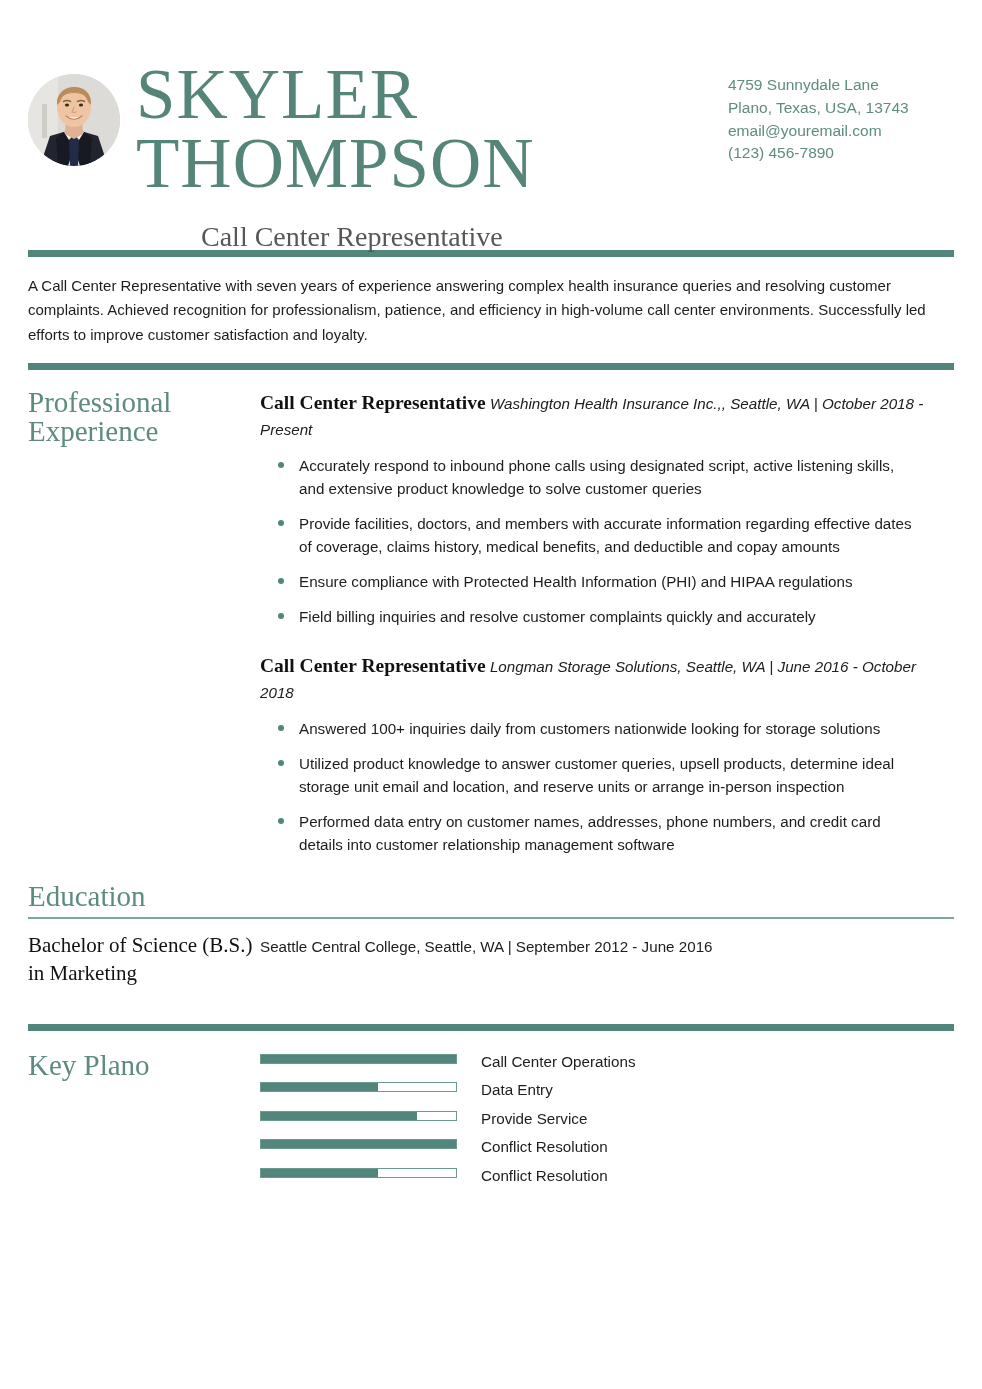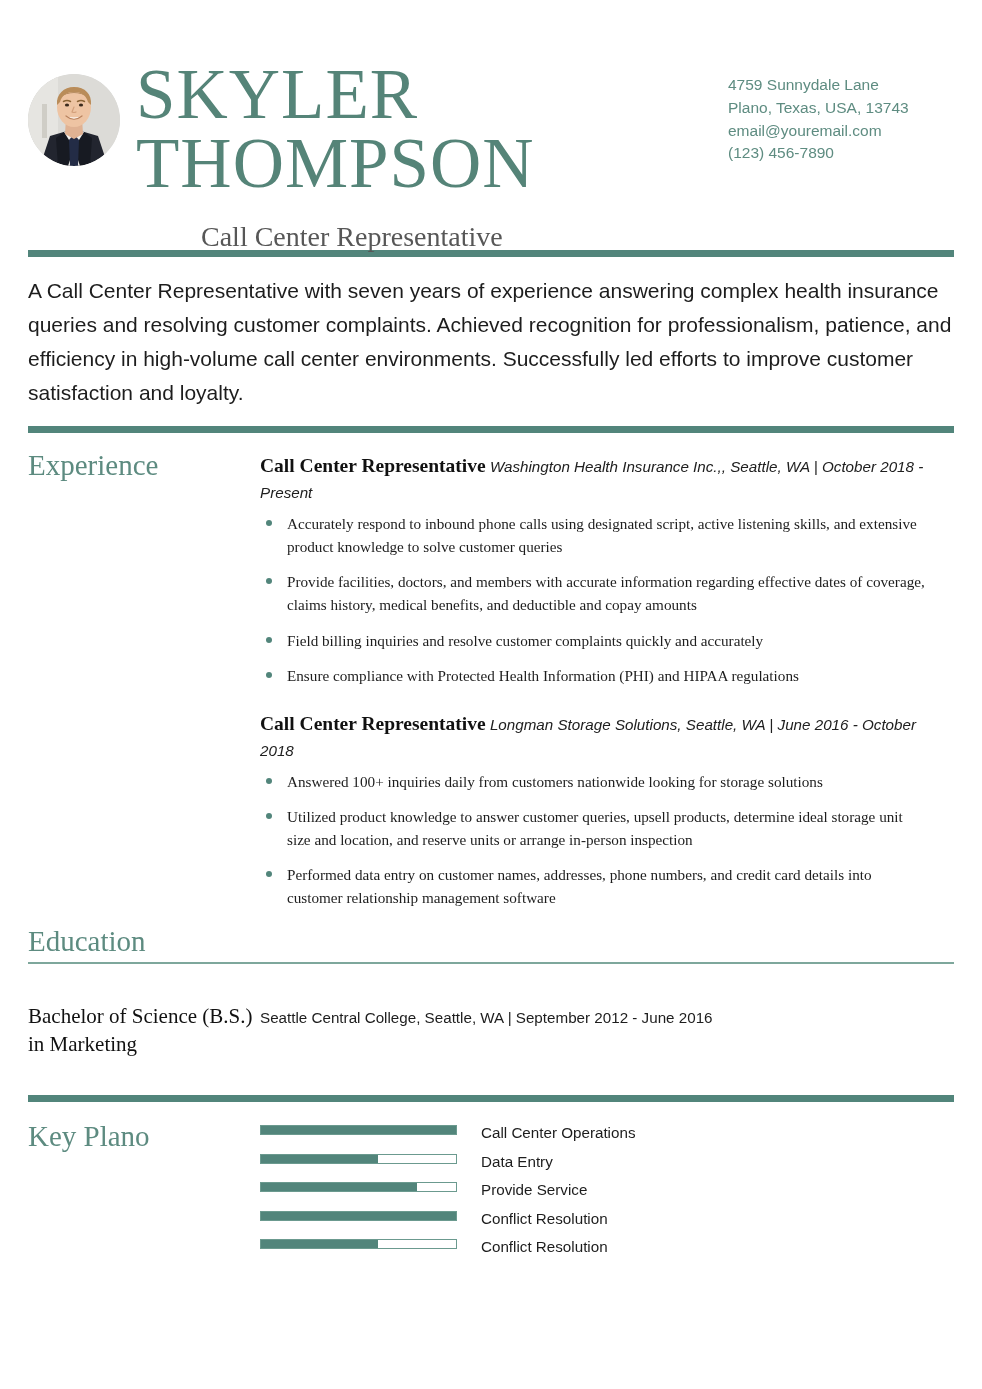--- a/index.html
+++ b/index.html
@@ -86,21 +86,21 @@
   }
   .thin-rule {
     height: 2px;
     background: #7ea79c;
     width: 100%;
   }
 
   
   .summary {
     padding: 17px 0 16px 0;
-    font-size: 21px;
+    font-size: 15px;
     line-height: 1.62;
     color: #1d1d1d;
     max-width: 930px;
   }
 
   
   .section {
     display: flex;
     align-items: flex-start;
   }
@@ -136,23 +136,22 @@
     color: #111111;
   }
   .job-meta {
     font-style: italic;
     font-size: 15.2px;
     color: #202020;
   }
 
   ul.bullets {
     list-style: none;
-    margin: 0;
+    margin: 12px;
     padding: 0;
-    font-family: Liberation Serif, serif;
   }
   ul.bullets li {
     position: relative;
     padding-left: 27px;
     margin-bottom: 12px;
     font-size: 15.2px;
     line-height: 1.52;
     color: #1d1d1d;
   }
   ul.bullets li:last-child { margin-bottom: 0; }
@@ -166,21 +165,20 @@
     background: #52857b;
   }
 
   
   .edu-wrap { padding-top: 14px; }
   .edu-rule-wrap { padding-top: 6px; }
   .edu-row {
     display: flex;
     align-items: flex-start;
     padding-top: 13px;
-    margin-top: 26px;
   }
   .edu-degree {
     width: 232px;
     flex: 0 0 232px;
     font-family: "Liberation Serif", serif;
     font-size: 21px;
     line-height: 1.33;
     color: #111111;
   }
   .edu-meta {
@@ -289,45 +287,46 @@
   </div>
 
   <div class="thick-rule"></div>
 
   <div class="summary">A Call Center Representative with seven years of experience answering complex health insurance queries and resolving customer complaints. Achieved recognition for professionalism, patience, and efficiency in high-volume call center environments. Successfully led efforts to improve customer satisfaction and loyalty.</div>
 
   <div class="thick-rule"></div>
 
   <div class="section">
     <div class="col-left">
+      <div class="sect-title">Professional</div>
       <div class="sect-title">Experience</div>
     </div>
     <div class="col-right">
 
       <div class="job">
         <div class="job-head">
           <span class="job-title">Call Center Representative</span>
           <span class="job-meta">Washington Health Insurance Inc.,, Seattle, WA | October 2018 - Present</span>
         </div>
         <ul class="bullets">
           <li><span class="dot"></span><span>Accurately respond to inbound phone calls using designated script, active listening skills, and extensive product knowledge to solve customer queries</span></li>
           <li><span class="dot"></span><span>Provide facilities, doctors, and members with accurate information regarding effective dates of coverage, claims history, medical benefits, and deductible and copay amounts</span></li>
+          <li><span class="dot"></span><span>Ensure compliance with Protected Health Information (PHI) and HIPAA regulations</span></li>
           <li><span class="dot"></span><span>Field billing inquiries and resolve customer complaints quickly and accurately</span></li>
-          <li><span class="dot"></span><span>Ensure compliance with Protected Health Information (PHI) and HIPAA regulations</span></li>
         </ul>
       </div>
 
       <div class="job">
         <div class="job-head">
           <span class="job-title">Call Center Representative</span>
           <span class="job-meta">Longman Storage Solutions, Seattle, WA | June 2016 - October 2018</span>
         </div>
         <ul class="bullets">
           <li><span class="dot"></span><span>Answered 100+ inquiries daily from customers nationwide looking for storage solutions</span></li>
-          <li><span class="dot"></span><span>Utilized product knowledge to answer customer queries, upsell products, determine ideal storage unit size and location, and reserve units or arrange in-person inspection</span></li>
+          <li><span class="dot"></span><span>Utilized product knowledge to answer customer queries, upsell products, determine ideal storage unit email and location, and reserve units or arrange in-person inspection</span></li>
           <li><span class="dot"></span><span>Performed data entry on customer names, addresses, phone numbers, and credit card details into customer relationship management software</span></li>
         </ul>
       </div>
 
     </div>
   </div>
 
   <div class="edu-wrap">
     <div class="sect-title">Education</div>
     <div class="edu-rule-wrap">

